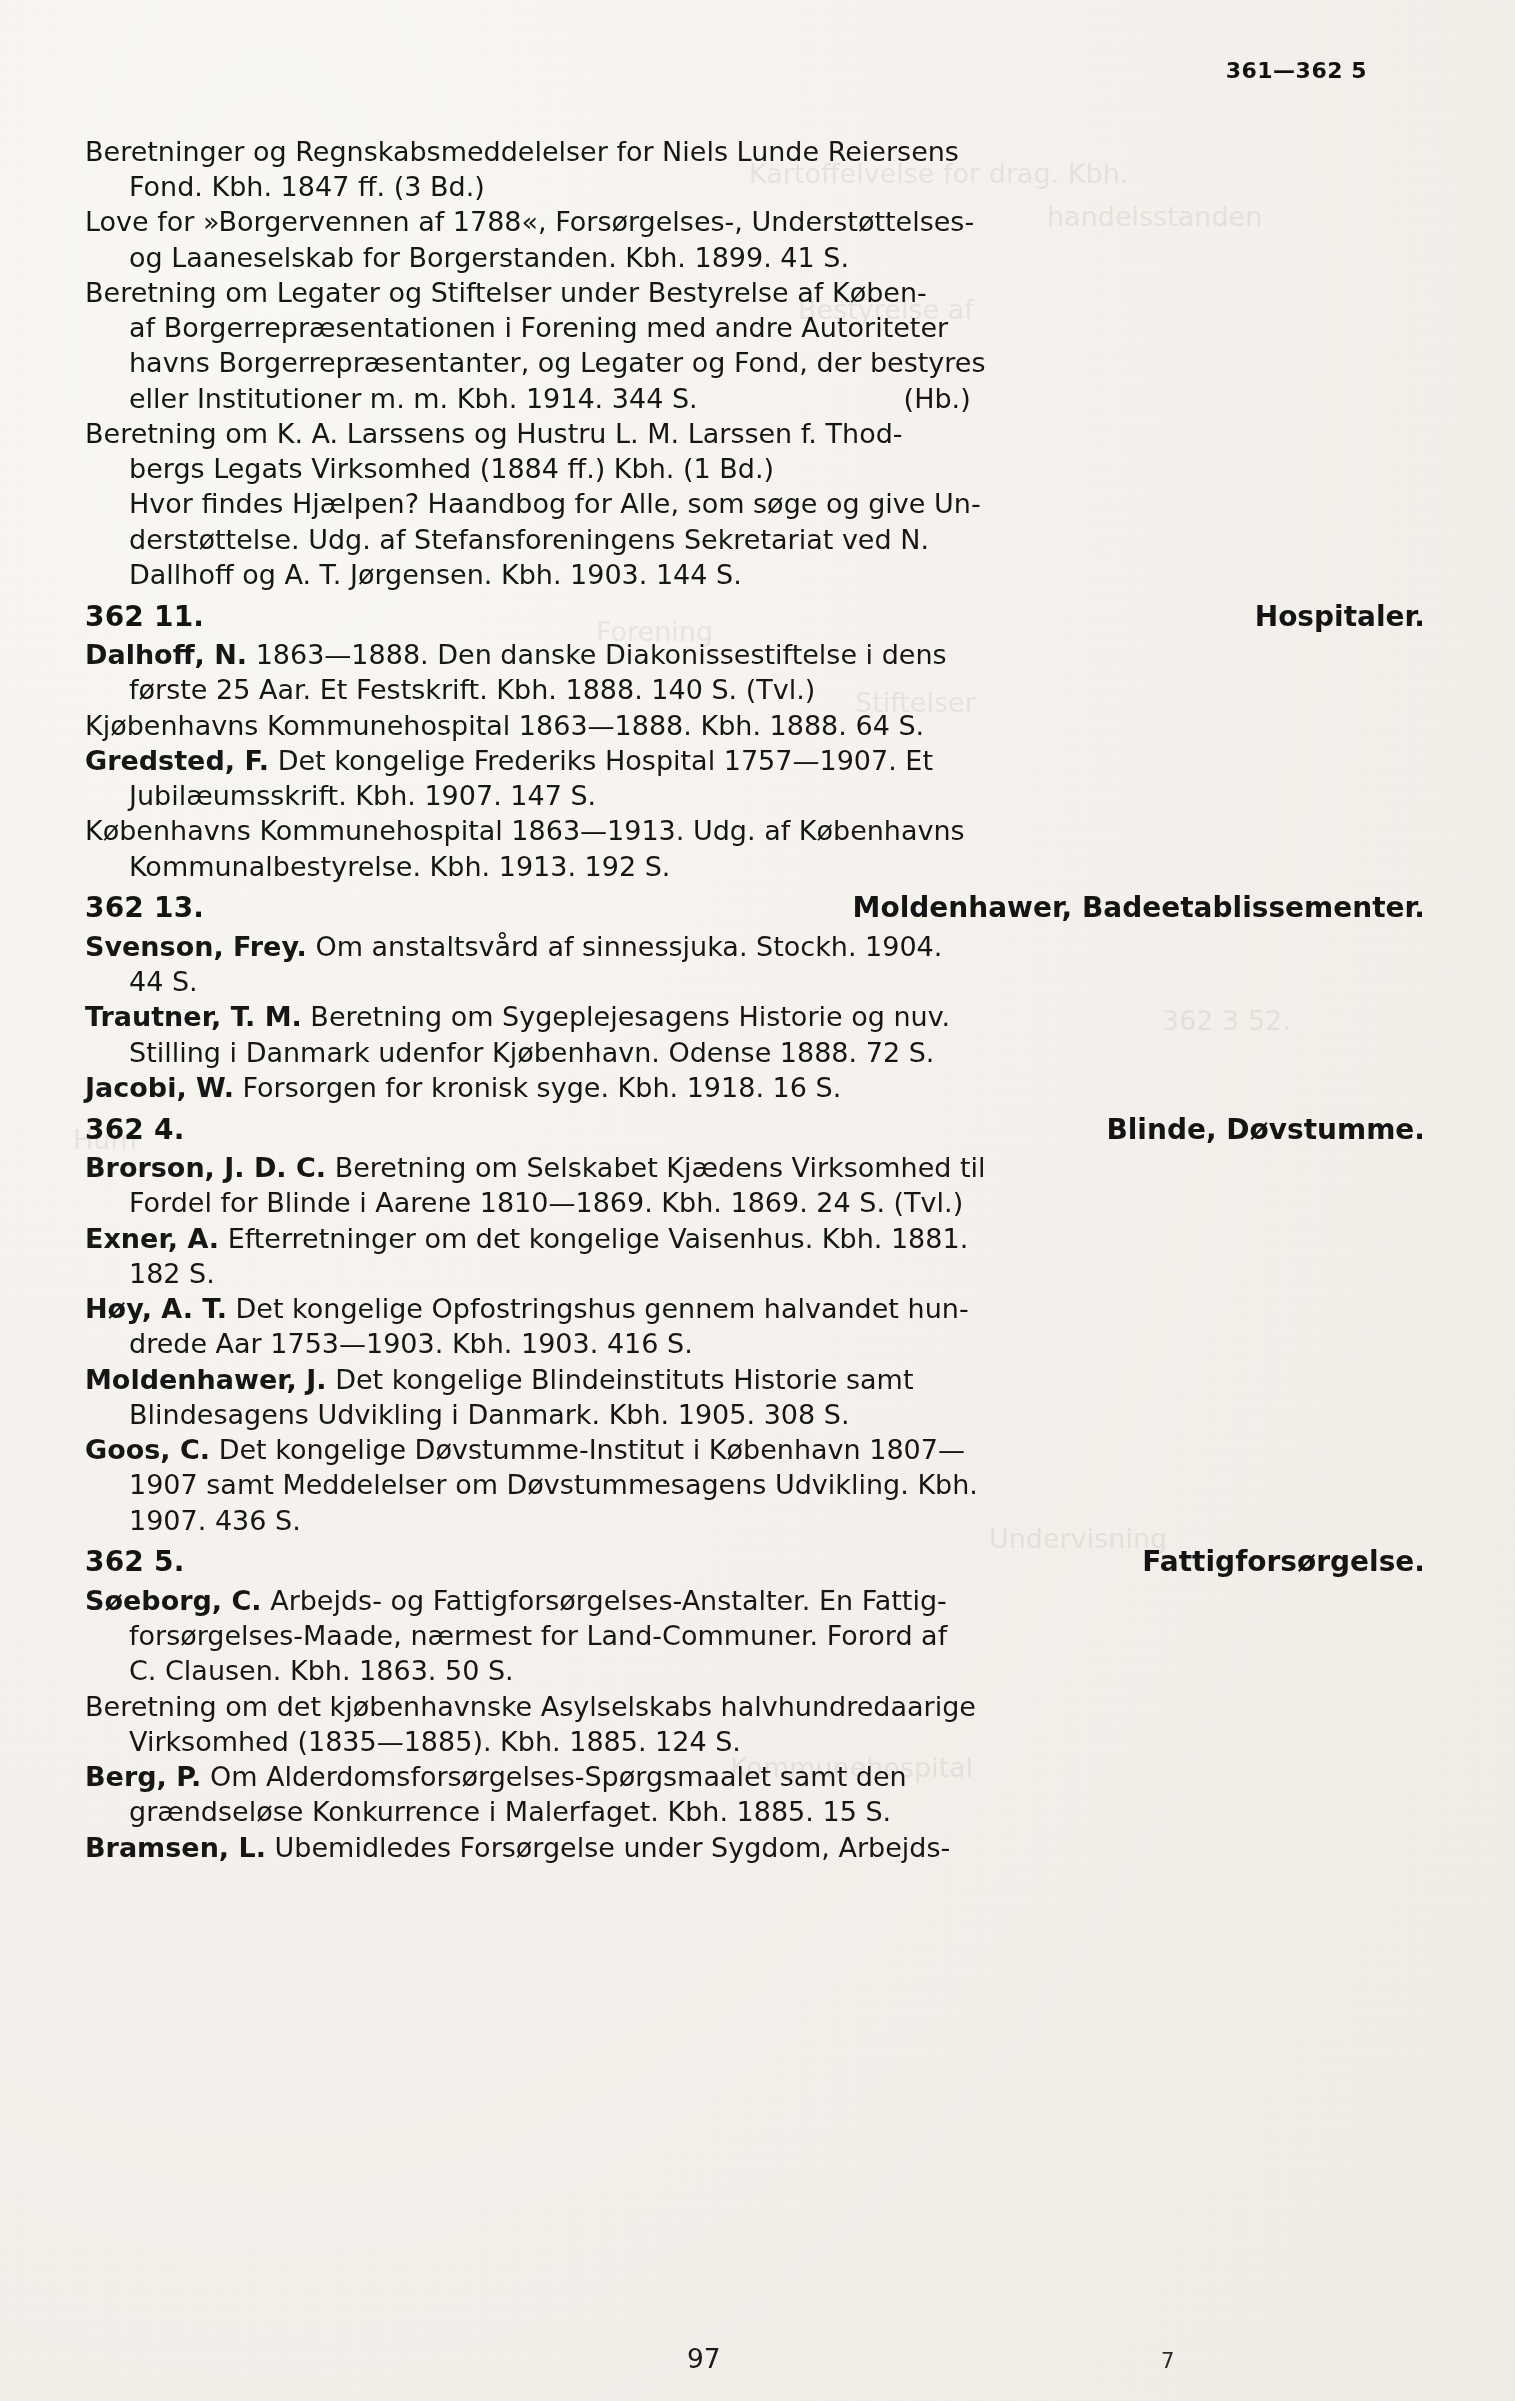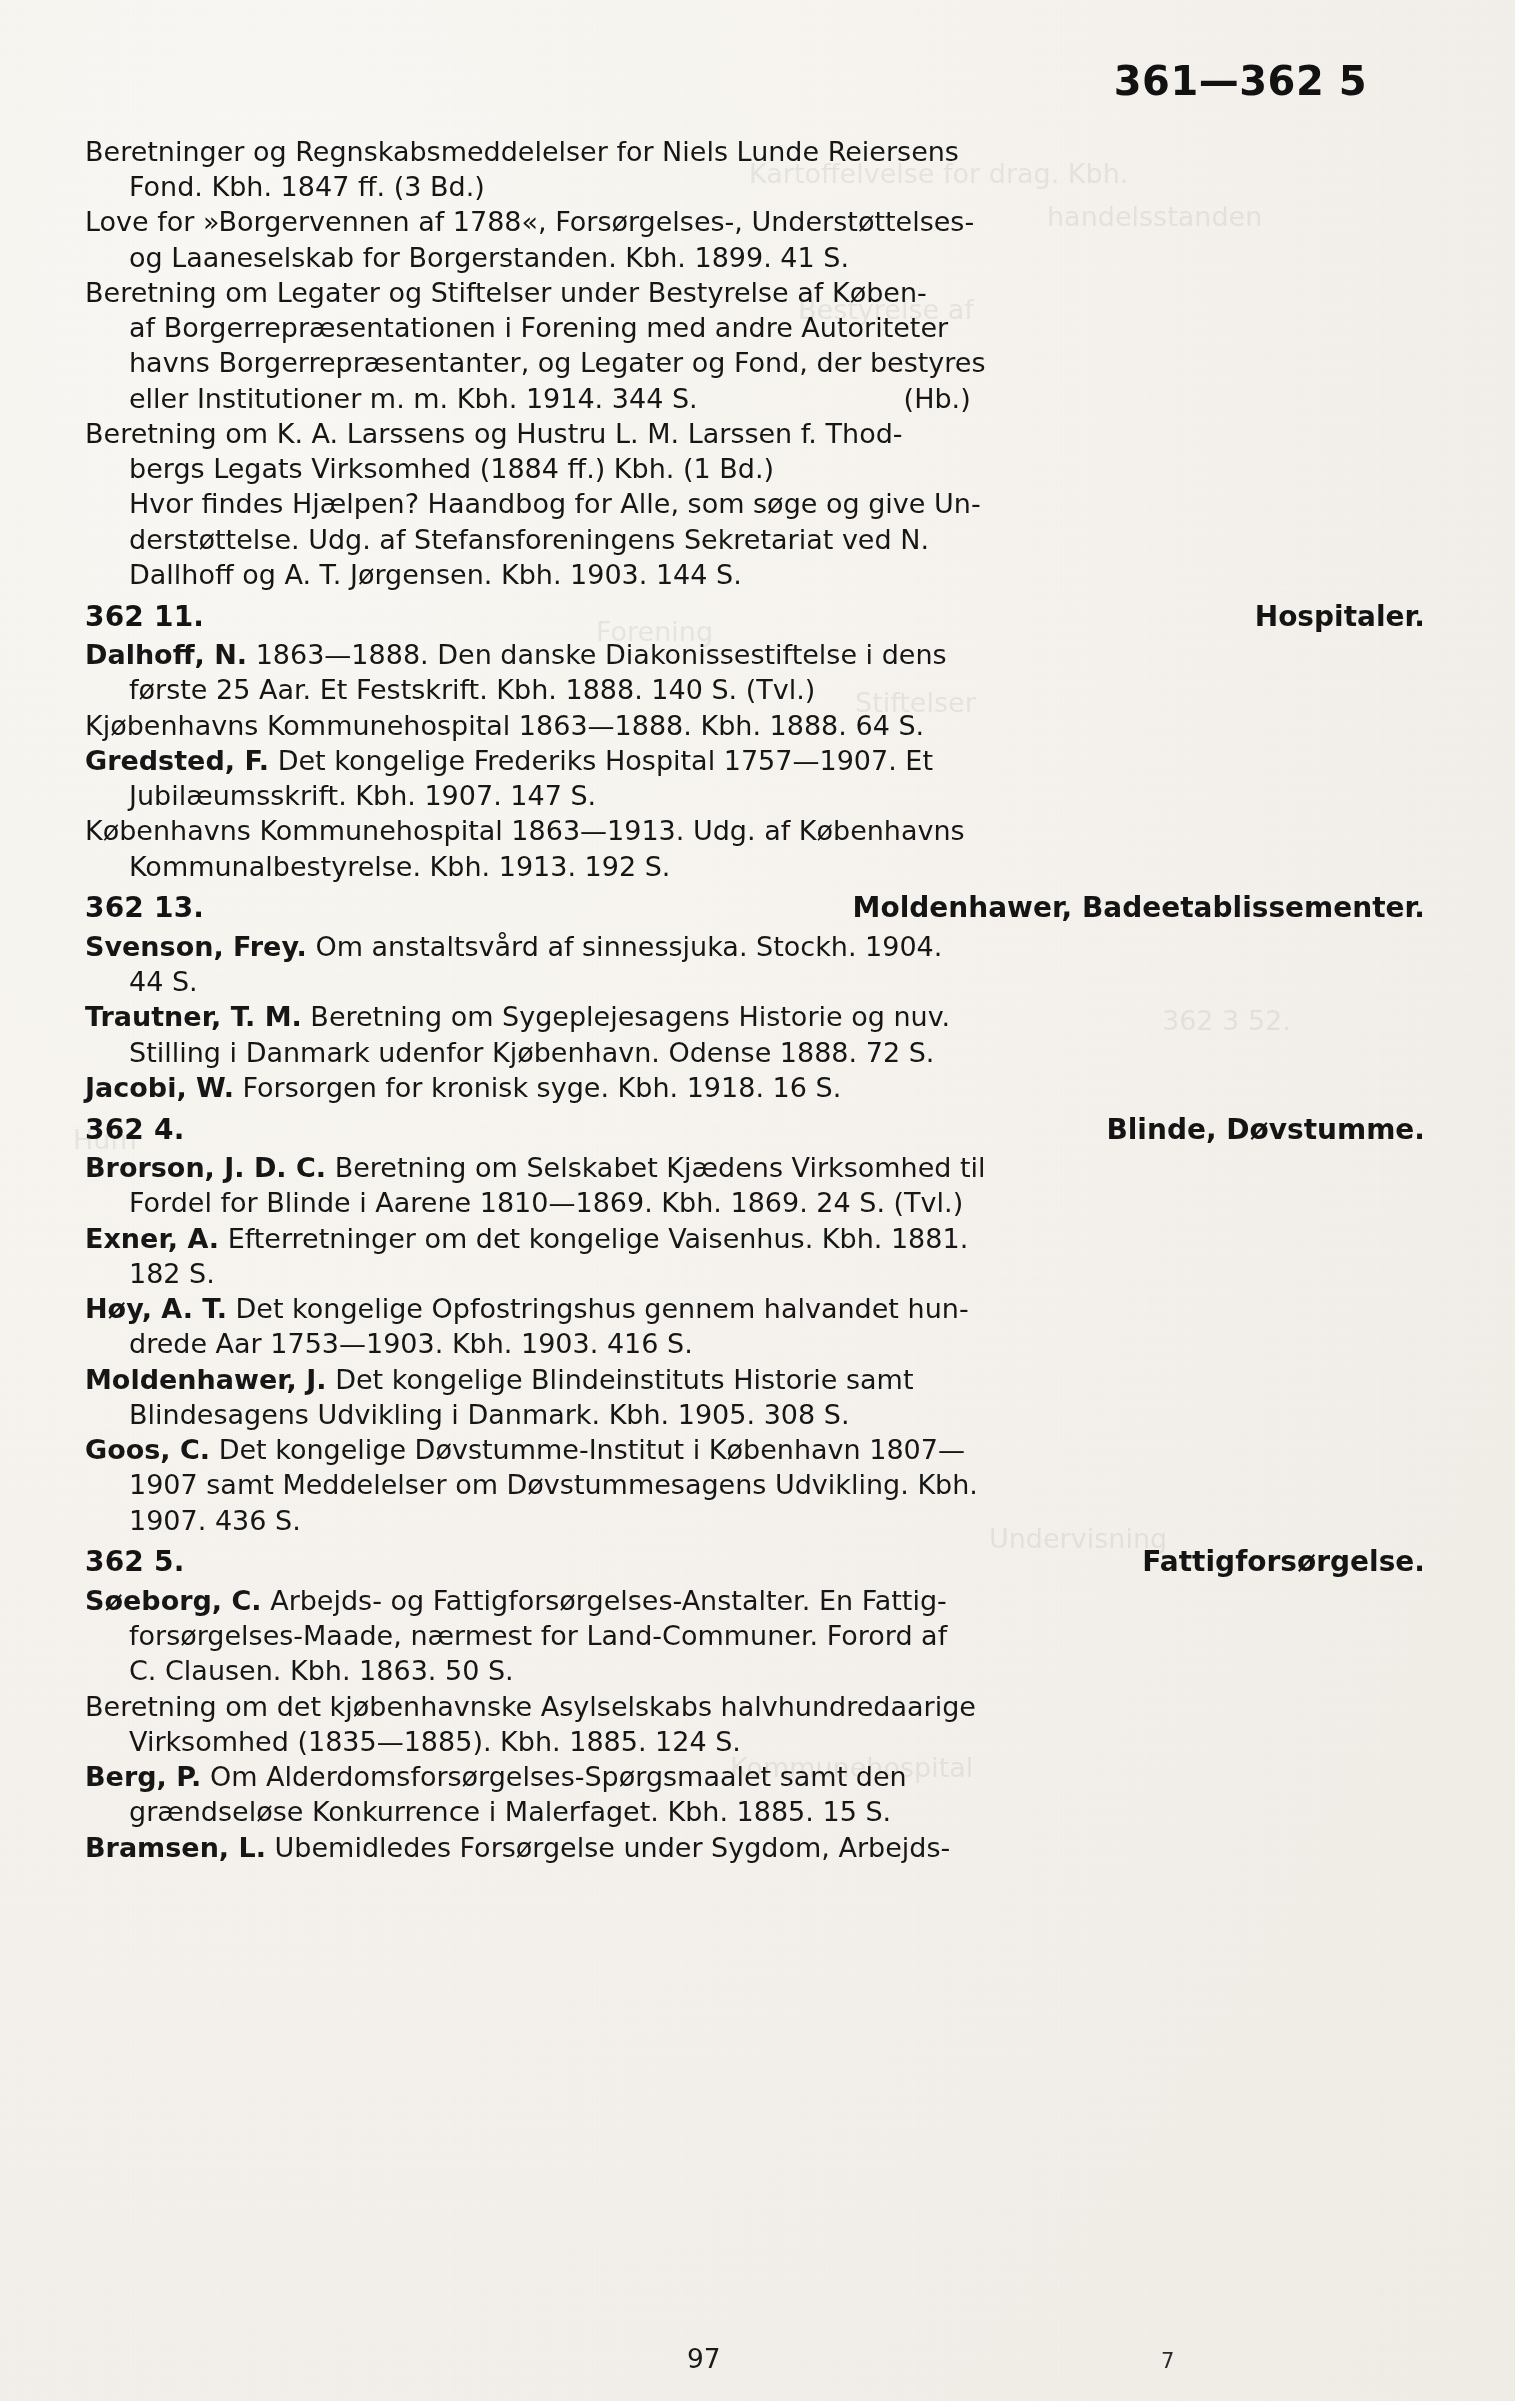--- a/index.html
+++ b/index.html
@@ -41,21 +41,21 @@
     left: 0;
     top: 0;
     width: 1516px;
     height: 2494px;
   }
 
   .header-num {
     position: absolute;
     right: 149px;
     top: 58px;
-    font-size: 40px;
+    font-size: 22px;
     font-weight: bold;
     letter-spacing: 0.5px;
     color: #121212;
     font-family: "DejaVu Sans", sans-serif;
   }
 
   .body-col {
     position: absolute;
     left: 85px;
     top: 134px;

